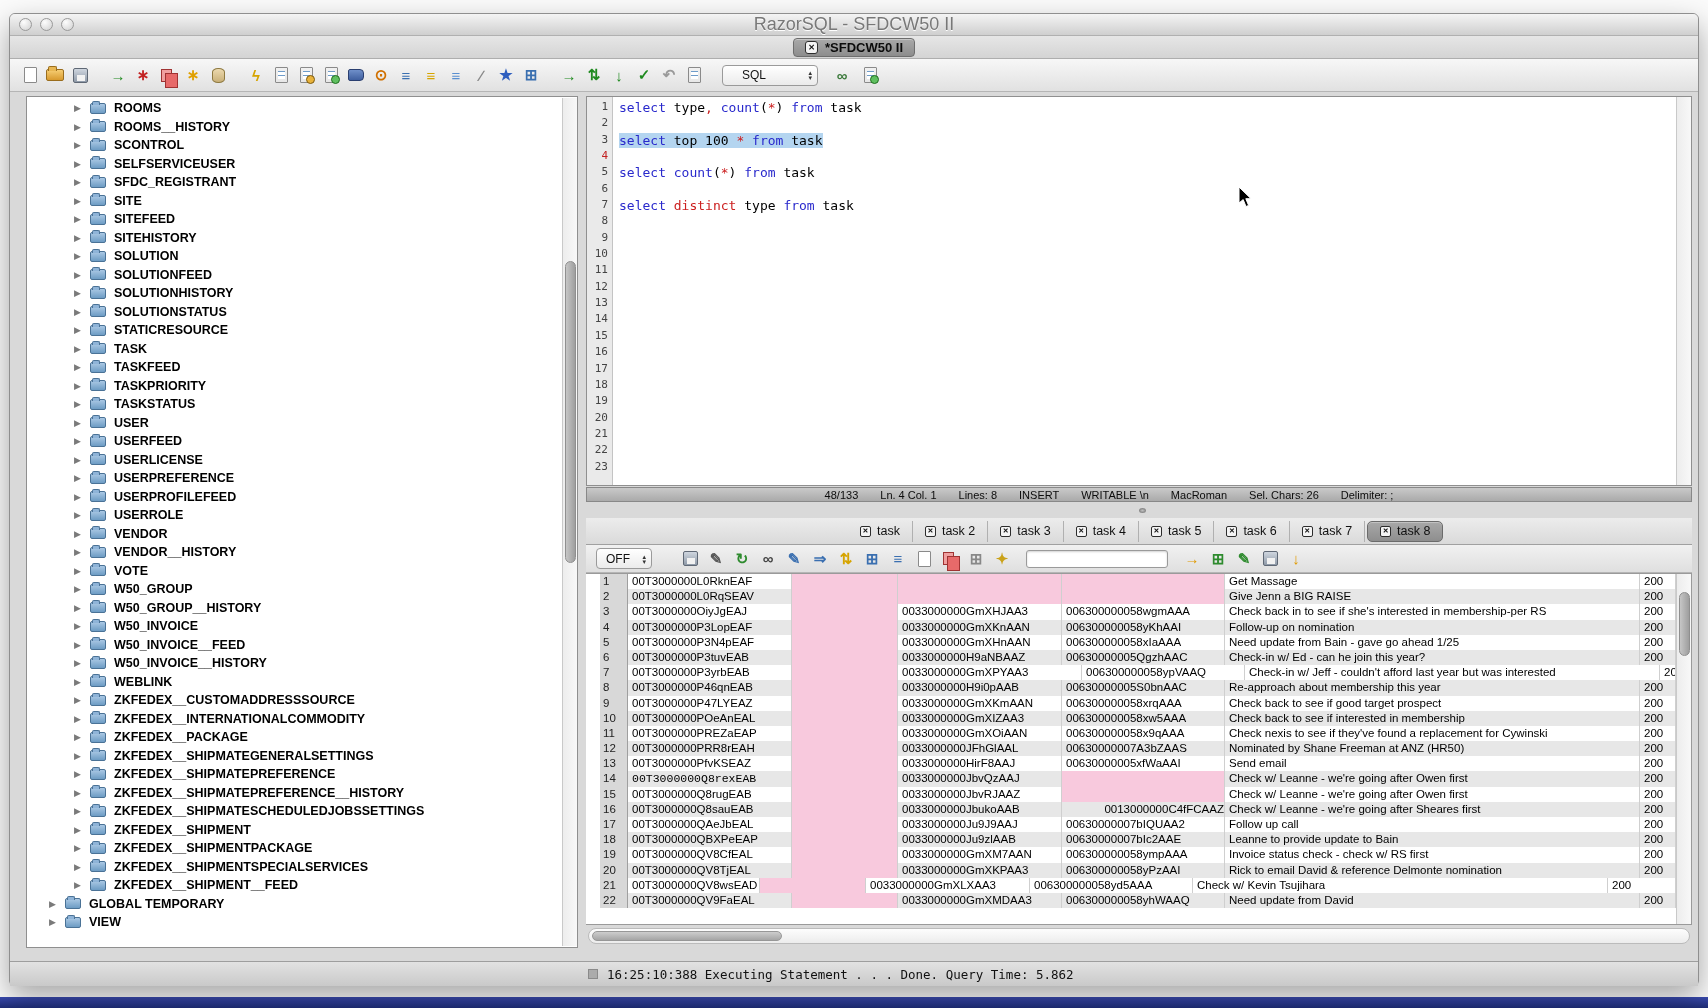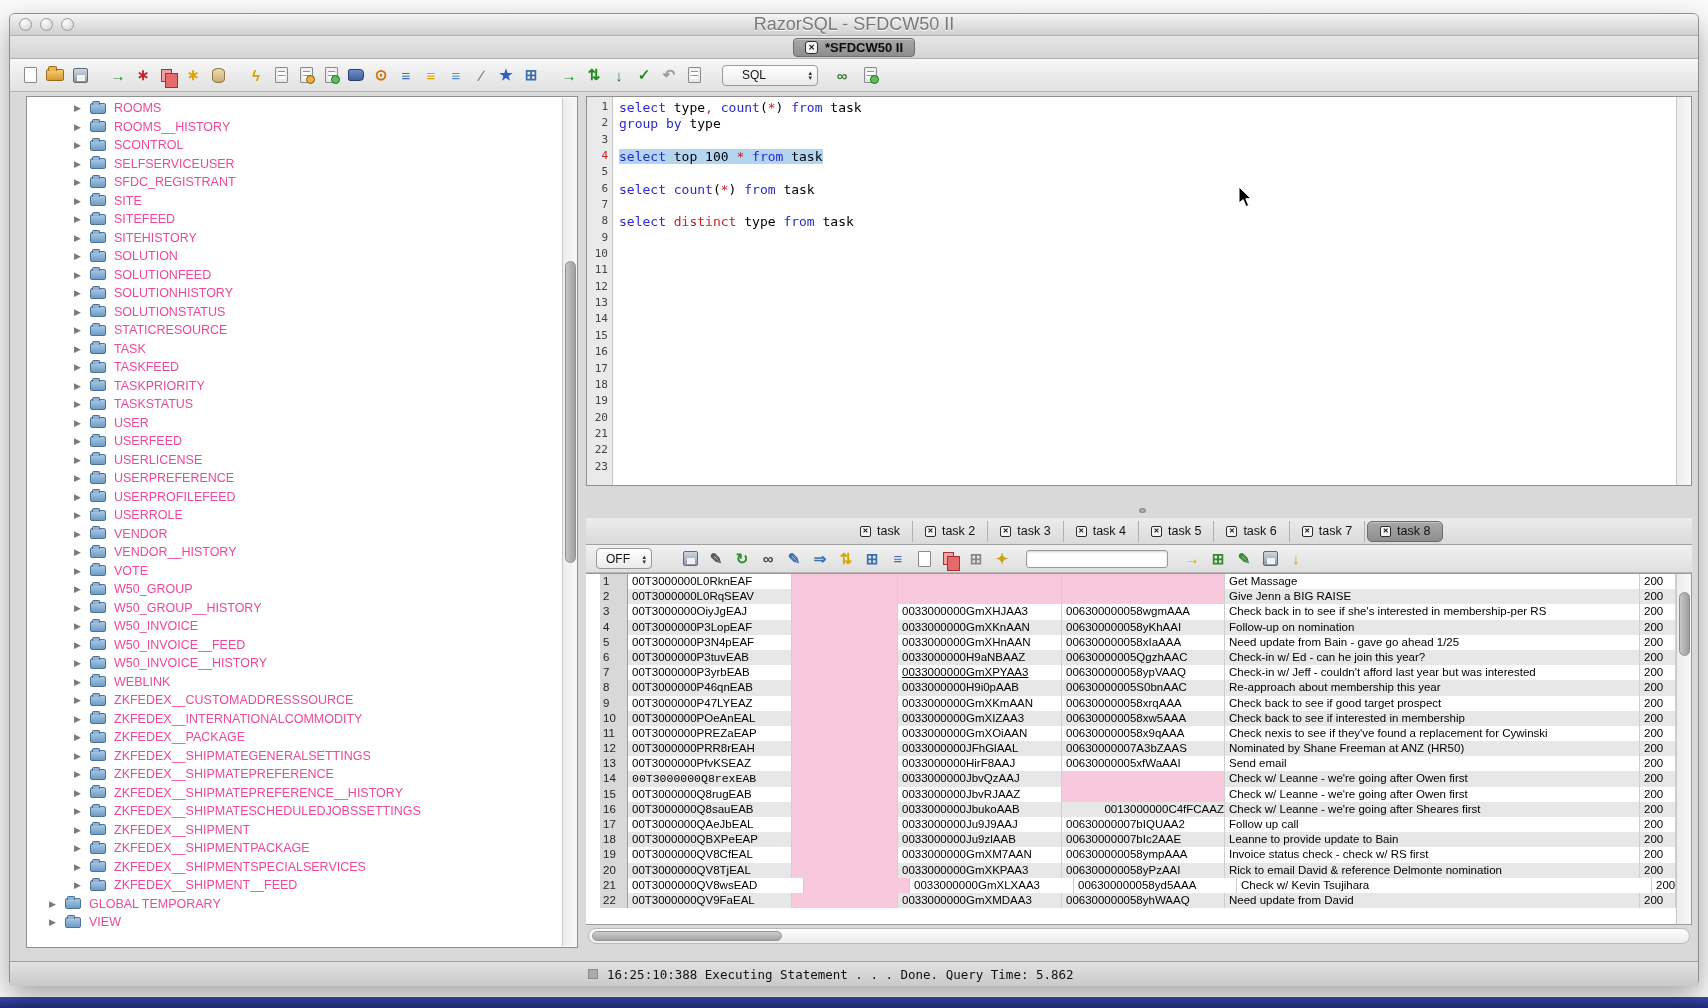--- a/index.html
+++ b/index.html
@@ -72,21 +72,21 @@
   .tree-panel { position:absolute; left:16px; top:82px; width:552px; height:852px;
     background:#fff; border:1px solid #8f8f8f; overflow:hidden; }
   .tree-list { position:absolute; left:0; top:2px; right:16px; }
   .trow { display:flex; align-items:center; height:18.5px; padding-left:47px; white-space:nowrap; }
   .trow.root { padding-left:22px; }
   .tri { color:#7a7a7a; font-size:9px; width:12px; margin-right:4px; }
   .fold { width:16px; height:11px; background:linear-gradient(#aac8e4,#6d9cc4); border:1px solid #4a7296;
     border-radius:2px; position:relative; margin-right:8px; flex:none; }
   .fold::before { content:""; position:absolute; top:-3px; left:1px; width:6px; height:3px;
     background:#8fb4d8; border:1px solid #4a7296; border-bottom:none; border-radius:2px 2px 0 0; }
-  .tlabel { font-size:12.5px; color:#ec4899; }
+  .tlabel { font-size:12.5px; color:#000000;font-weight:bold; }
   .vscroll { position:absolute; top:1px; right:0; bottom:1px; width:15px;
     background:linear-gradient(to right,#ededed,#f8f8f8); border-left:1px solid #c9c9c9; }
   .vthumb { position:absolute; left:2px; width:11px; border-radius:6px;
     background:linear-gradient(to right,#c6c6c6,#9e9e9e); border:1px solid #8f8f8f; }
 
   
   .right-panel { position:absolute; left:576px; top:82px; width:1106px; height:852px; }
 
   .editor { position:absolute; left:0; top:0; right:0; height:390px; background:#fff;
     border:1px solid #8f8f8f; overflow:hidden; font-family:"DejaVu Sans Mono", monospace; }
@@ -512,21 +512,20 @@
             <div class="gnum">17</div>
             <div class="gnum">18</div>
             <div class="gnum">19</div>
             <div class="gnum">20</div>
             <div class="gnum">21</div>
             <div class="gnum">22</div>
             <div class="gnum">23</div>
           </div>
         <div class="code" id="code">
             <div class="cline"><span class="kw">select</span><span> type</span><span class="rd">,</span><span> </span><span class="kw">count</span><span>(</span><span class="rd">*</span><span>)</span><span> </span><span class="kw">from</span><span> task</span></div>
-            <div class="cline"><span class="kw">group by</span><span> type</span></div>
             <div class="cline"></div>
             <div class="cline"><span class="sel"><span class="kw">select</span><span> top 100 </span><span class="rd">*</span><span> </span><span class="kw">from</span><span> task</span></span></div>
             <div class="cline"></div>
             <div class="cline"><span class="kw">select</span><span> </span><span class="kw">count</span><span>(</span><span class="rd">*</span><span>)</span><span> </span><span class="kw">from</span><span> task</span></div>
             <div class="cline"></div>
             <div class="cline"><span class="kw">select</span><span> </span><span class="rd">distinct</span><span> type </span><span class="kw">from</span><span> task</span></div>
             <div class="cline"></div>
             <div class="cline"></div>
             <div class="cline"></div>
             <div class="cline"></div>
@@ -538,20 +537,30 @@
             <div class="cline"></div>
             <div class="cline"></div>
             <div class="cline"></div>
             <div class="cline"></div>
             <div class="cline"></div>
             <div class="cline"></div>
           </div>
         <div class="ed-vscroll"></div>
       </div>
 
+      <div class="ed-status" id="ed-status">
+          <span>48/133</span>
+          <span>Ln. 4 Col. 1</span>
+          <span>Lines: 8</span>
+          <span>INSERT</span>
+          <span>WRITABLE \n</span>
+          <span>MacRoman</span>
+          <span>Sel. Chars: 26</span>
+          <span>Delimiter: ;</span>
+        </div>
 
       <div class="divider">
         <span class="dimple"></span>
       </div>
 
       <div class="rtabs">
         <div class="rtabs-inner" id="rtabs-inner">
             <span class="rtab">
               <span class="cbox">✕</span>
               <span class="rtlabel">task</span>
@@ -682,21 +691,21 @@
                 <span class="gcell nul" style="width: 106px;"></span>
                 <span class="gcell" style="width: 164px;">0033000000H9aNBAAZ</span>
                 <span class="gcell" style="width: 163px;">00630000005QgzhAAC</span>
                 <span class="gcell" style="width: 415px;">Check-in w/ Ed - can he join this year?</span>
                 <span class="gcell" style="width: 38px; flex: 1 1 0%;">200</span>
               </div>
               <div class="grow">
                 <span class="gcell numcell" style="width: 28px;">7</span>
                 <span class="gcell" style="width: 164px;">00T3000000P3yrbEAB</span>
                 <span class="gcell nul" style="width: 106px;"></span>
-                <span class="gcell" style="width: 164px; text-decoration: underline;">0033000000GmXPYAA3</span>
+                <span class="gcell" style="width: 184px;">0033000000GmXPYAA3</span>
                 <span class="gcell" style="width: 163px;">006300000058ypVAAQ</span>
                 <span class="gcell" style="width: 415px;">Check-in w/ Jeff - couldn't afford last year but was interested</span>
                 <span class="gcell" style="width: 38px; flex: 1 1 0%;">200</span>
               </div>
               <div class="grow alt">
                 <span class="gcell numcell" style="width: 28px;">8</span>
                 <span class="gcell" style="width: 164px;">00T3000000P46qnEAB</span>
                 <span class="gcell nul" style="width: 106px;"></span>
                 <span class="gcell" style="width: 164px;">0033000000H9i0pAAB</span>
                 <span class="gcell" style="width: 163px;">00630000005S0bnAAC</span>
@@ -806,21 +815,21 @@
                 <span class="gcell numcell" style="width: 28px;">20</span>
                 <span class="gcell" style="width: 164px;">00T3000000QV8TjEAL</span>
                 <span class="gcell nul" style="width: 106px;"></span>
                 <span class="gcell" style="width: 164px;">0033000000GmXKPAA3</span>
                 <span class="gcell" style="width: 163px;">006300000058yPzAAI</span>
                 <span class="gcell" style="width: 415px;">Rick to email David &amp; reference Delmonte nomination</span>
                 <span class="gcell" style="width: 38px; flex: 1 1 0%;">200</span>
               </div>
               <div class="grow">
                 <span class="gcell numcell" style="width: 28px;">21</span>
-                <span class="gcell" style="width: 176px;">00T3000000QV8wsEAD</span>
+                <span class="gcell" style="width: 132px;">00T3000000QV8wsEAD</span>
                 <span class="gcell nul" style="width: 106px;"></span>
                 <span class="gcell" style="width: 164px;">0033000000GmXLXAA3</span>
                 <span class="gcell" style="width: 163px;">006300000058yd5AAA</span>
                 <span class="gcell" style="width: 415px;">Check w/ Kevin Tsujihara</span>
                 <span class="gcell" style="width: 38px; flex: 1 1 0%;">200</span>
               </div>
               <div class="grow alt">
                 <span class="gcell numcell" style="width: 28px;">22</span>
                 <span class="gcell" style="width: 164px;">00T3000000QV9FaEAL</span>
                 <span class="gcell nul" style="width: 106px;"></span>

